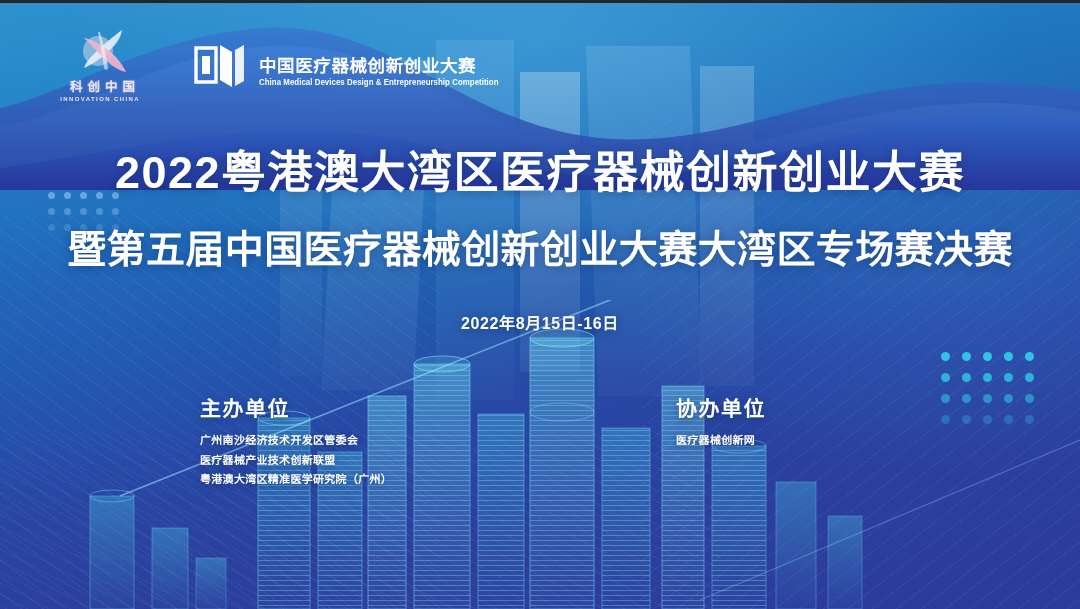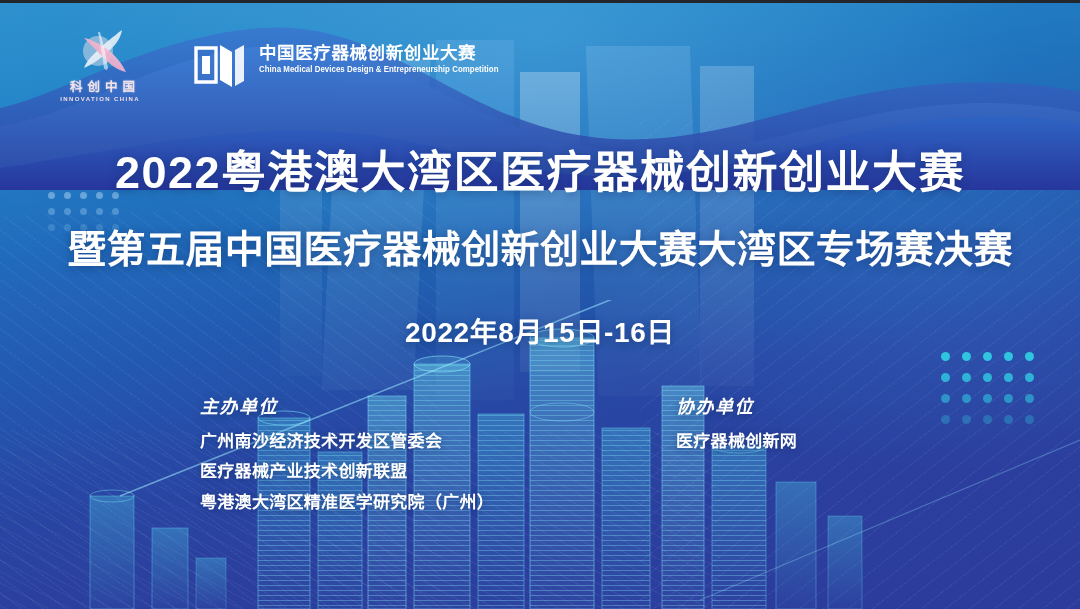--- a/index.html
+++ b/index.html
@@ -69,43 +69,43 @@
   #waves{left:0;bottom:0;width:1080px;height:190px;}
 
   
   #logo-bar{position:absolute;left:40px;top:28px;display:flex;align-items:center;gap:26px;z-index:40;}
   #logo-kechuang{display:flex;flex-direction:column;align-items:flex-end;width:100px;}
   #logo-kechuang .mark{width:66px;height:46px;}
   #logo-kechuang .cn{font-size:12.5px;letter-spacing:5px;color:#f3e2ea;font-weight:700;margin-top:2px;text-indent:5px;
         text-shadow:0 0 2px rgba(255,255,255,.5);}
   #logo-kechuang .en{font-size:6px;letter-spacing:1.4px;color:#f0dde6;font-weight:700;margin-top:1px;text-indent:1.4px;}
 
-  #logo-cmdc{display:flex;align-items:flex-start;gap:13px;padding-left:28px;}
+  #logo-cmdc{display:flex;align-items:flex-end;gap:13px;padding-left:28px;}
   #logo-cmdc .mark{width:52px;height:44px;}
   #logo-cmdc .txt{display:flex;flex-direction:column;}
   #logo-cmdc .cn{font-size:17.5px;font-weight:700;color:#ffffff;letter-spacing:.6px;line-height:1.15;}
   #logo-cmdc .en{font-size:8.2px;font-weight:700;color:#ffffff;letter-spacing:.05px;margin-top:2px;
         transform:scaleX(.96);transform-origin:left center;white-space:nowrap;}
 
   
   #content{position:absolute;inset:0;z-index:45;}
   .title{
     position:absolute;width:100%;text-align:center;
     color:#fff;font-weight:700;white-space:nowrap;
     text-shadow:0 2px 10px rgba(10,40,90,.45);
   }
   #title-line1{top:136px;font-size:45px;letter-spacing:1.5px;}
   #title-line2{top:218px;font-size:39px;letter-spacing:.4px;}
-  #event-date{top:310px;font-size:28px;font-weight:700;letter-spacing:.6px;color:#fff;text-shadow:0 2px 8px rgba(10,40,90,.5);}
+  #event-date{top:310px;font-size:16px;font-weight:700;letter-spacing:.6px;color:#fff;text-shadow:0 2px 8px rgba(10,40,90,.5);}
 
   .org-block{position:absolute;color:#fff;}
   #org-host{left:200px;top:392px;}
   #org-coorg{left:676px;top:392px;}
-  .org-title{font-size:18px;font-weight:700;letter-spacing:1.5px;margin-bottom:9px;text-shadow:0 2px 7px rgba(10,40,90,.5);font-style:italic;}
-  .org-line{font-size:17px;font-weight:700;line-height:1.78;letter-spacing:.3px;text-shadow:0 1px 6px rgba(10,40,90,.5);}
+  .org-title{font-size:21px;font-weight:700;letter-spacing:1.5px;margin-bottom:9px;text-shadow:0 2px 7px rgba(10,40,90,.5);}
+  .org-line{font-size:11px;font-weight:700;line-height:1.78;letter-spacing:.3px;text-shadow:0 1px 6px rgba(10,40,90,.5);}
 </style>
 </head>
 <body>
 
 <div id="banner">
 
   <div class="layer" id="glow-a"></div>
   <div class="layer" id="glow-b"></div>
   <div class="layer" id="glow-c"></div>
 

